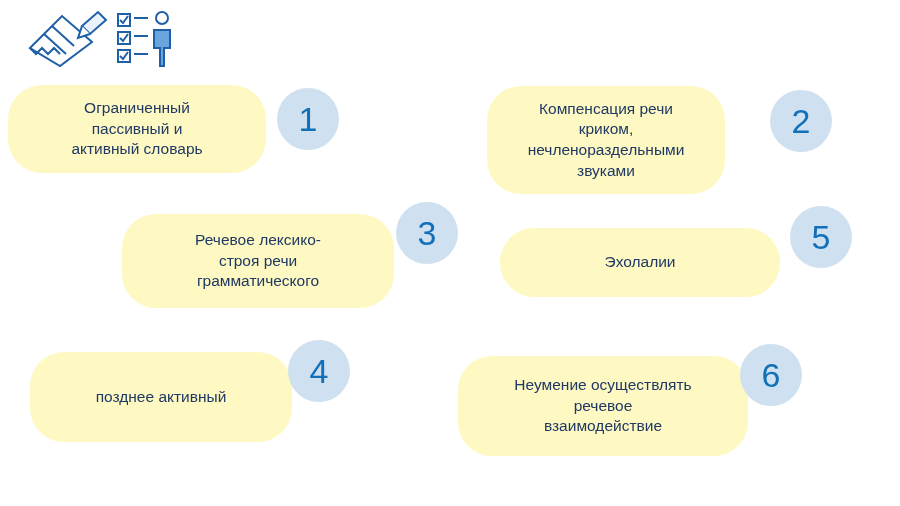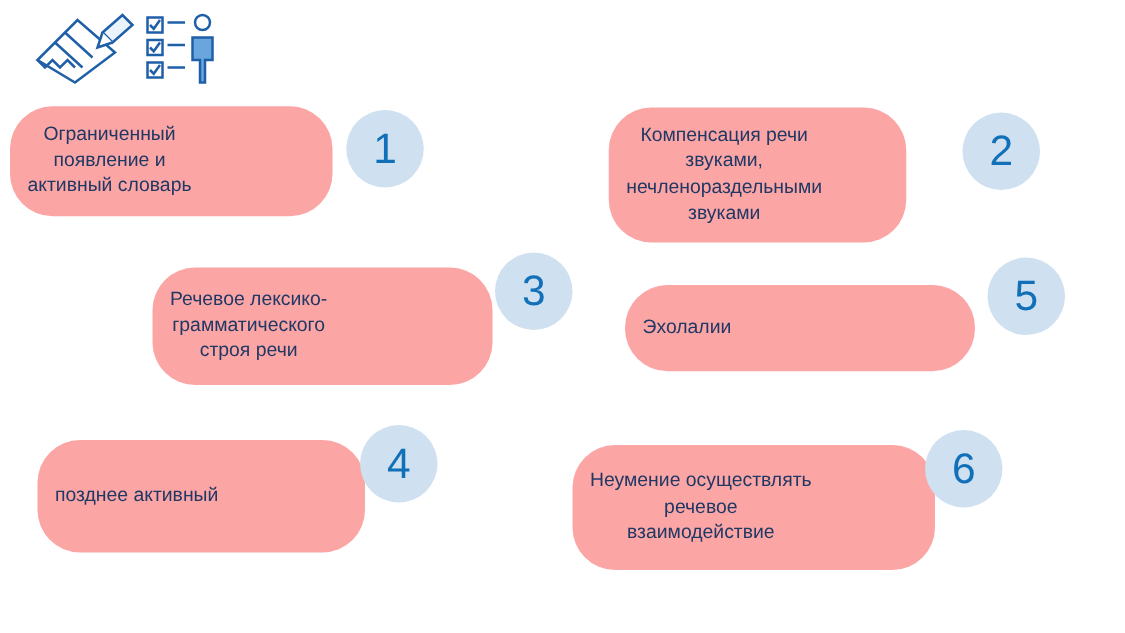--- a/index.html
+++ b/index.html
@@ -45,25 +45,25 @@
     position: absolute;
     left: 22px;
     top: 8px;
     width: 160px;
     height: 62px;
   }
 
   
   .pill {
     position: absolute;
-    background: #fca5a5;
+    background: #fef9c3;
     border-radius: 34px;
     display: flex;
     align-items: center;
-    justify-content: flex-start;
+    justify-content: center;
     text-align: center;
     color: #1f3864;
     font-size: 15.5px;
     line-height: 1.33;
     padding: 6px 14px;
     box-sizing: border-box;
   }
   .pill span { display: block; }
 
   
@@ -113,41 +113,41 @@
         <circle cx="44" cy="8" r="6" fill="#ffffff"></circle>
         <path d="M36 20 H52 V38 H46 V56 H42 V38 H36 Z" fill="#6aa6dd" stroke="#1f5fa8"></path>
       </g>
     </svg>
   </div>
 
 
   <div class="pill" style="left:8px; top:85px; width:258px; height:88px;">
     <div>
       <span>Ограниченный</span>
-      <span>появление  и</span>
+      <span>пассивный  и</span>
       <span>активный словарь</span>
     </div>
   </div>
   <div class="badge" style="left:277px; top:88px;">1</div>
 
   <div class="pill" style="left:487px; top:86px; width:238px; height:108px;">
     <div>
       <span>Компенсация речи</span>
-      <span>звуками,</span>
+      <span>криком,</span>
       <span>нечленораздельными</span>
       <span>звуками</span>
     </div>
   </div>
   <div class="badge" style="left:770px; top:90px;">2</div>
 
   <div class="pill" style="left:122px; top:214px; width:272px; height:94px;">
     <div>
       <span>Речевое лексико-</span>
+      <span>строя речи</span>
       <span>грамматического</span>
-      <span>строя речи</span>
     </div>
   </div>
   <div class="badge" style="left:396px; top:202px;">3</div>
 
   <div class="pill" style="left:500px; top:228px; width:280px; height:69px;">
     <div>
       <span>Эхолалии</span>
     </div>
   </div>
   <div class="badge" style="left:790px; top:206px;">5</div>

